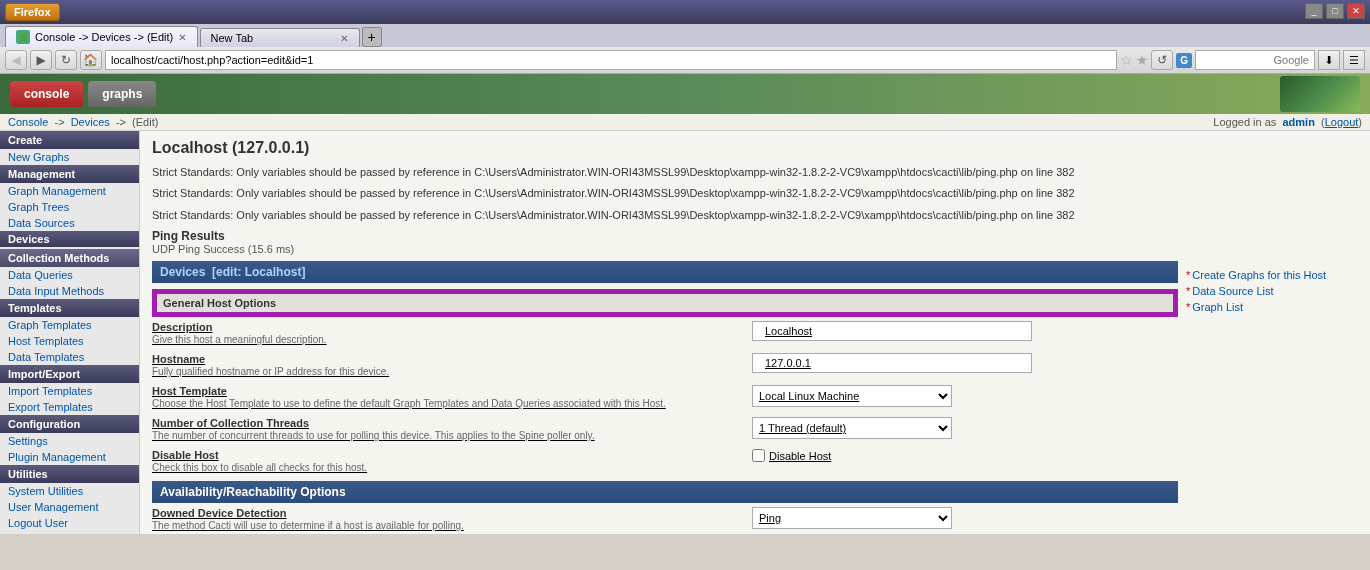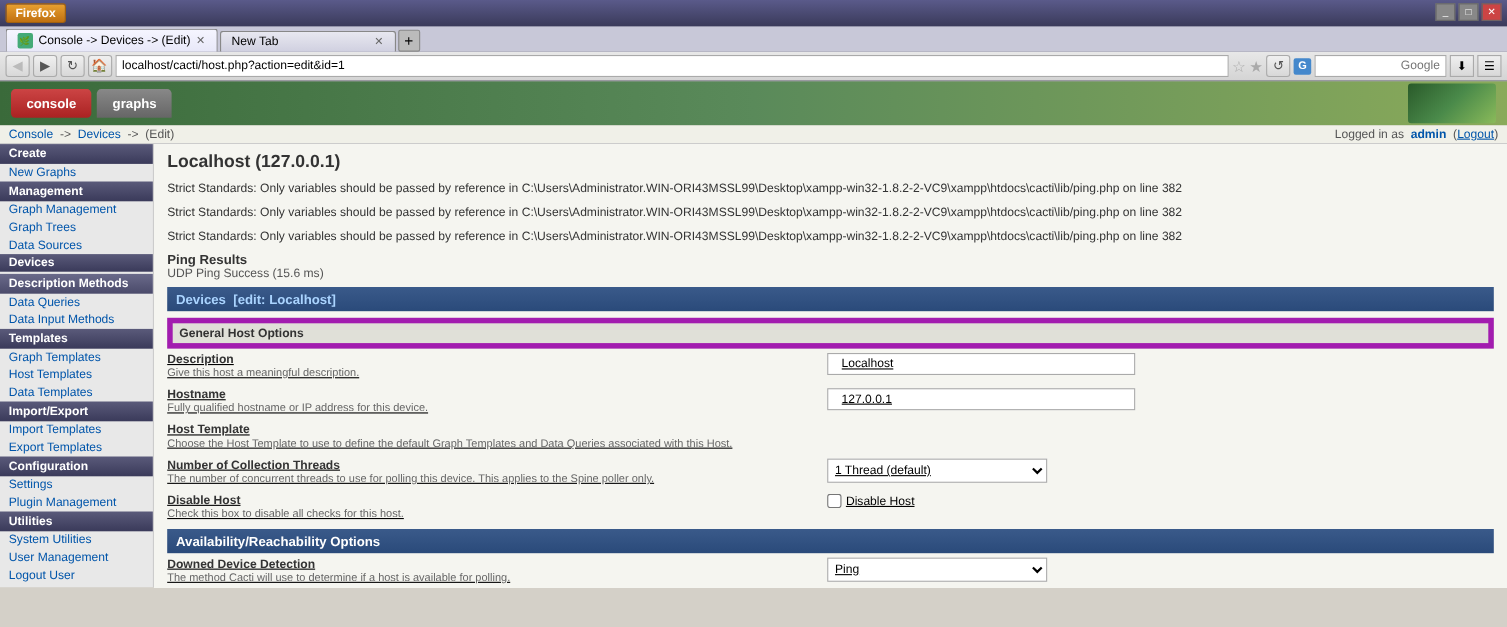--- a/index.html
+++ b/index.html
@@ -154,21 +154,21 @@
   <div class="main-area">
 
     <div class="sidebar">
       <div class="sidebar-section-header">Create</div>
       <a class="sidebar-item">New Graphs</a>
       <div class="sidebar-section-header">Management</div>
       <a class="sidebar-item">Graph Management</a>
       <a class="sidebar-item">Graph Trees</a>
       <a class="sidebar-item">Data Sources</a>
       <a class="sidebar-item active">Devices</a>
-      <div class="sidebar-subsection">Description Methods</div>
+      <div class="sidebar-subsection">Collection Methods</div>
       <a class="sidebar-item">Data Queries</a>
       <a class="sidebar-item">Data Input Methods</a>
       <div class="sidebar-section-header">Templates</div>
       <a class="sidebar-item">Graph Templates</a>
       <a class="sidebar-item">Host Templates</a>
       <a class="sidebar-item">Data Templates</a>
       <div class="sidebar-section-header">Import/Export</div>
       <a class="sidebar-item">Import Templates</a>
       <a class="sidebar-item">Export Templates</a>
       <div class="sidebar-section-header">Configuration</div>
@@ -219,20 +219,27 @@
             <div class="form-control-area">
               <input class="text-input" type="text" value="127.0.0.1" style="">
             </div>
           </div>
 
           <div class="form-row">
             <div class="form-label-area">
               <span class="form-label">Host Template</span>
               <span class="form-hint">Choose the Host Template to use to define the default Graph Templates and Data Queries associated with this Host.</span>
             </div>
+            <div class="form-control-area">
+              <select class="select-input">
+                <option>Local Linux Machine</option>
+                <option>Generic SNMP-enabled Host</option>
+                <option>Windows Device</option>
+              </select>
+            </div>
           </div>
 
           <div class="form-row">
             <div class="form-label-area">
               <span class="form-label">Number of Collection Threads</span>
               <span class="form-hint">The number of concurrent threads to use for polling this device. This applies to the Spine poller only.</span>
             </div>
             <div class="form-control-area">
               <select class="select-input">
                 <option>1 Thread (default)</option>
@@ -263,16 +270,21 @@
             <div class="form-control-area">
               <select class="select-input">
                 <option>Ping</option>
                 <option>SNMP</option>
                 <option>Ping or SNMP</option>
               </select>
             </div>
           </div>
         </div>
 
+        <div class="right-panel">
+          <a href="#" class="right-link">Create Graphs for this Host</a>
+          <a href="#" class="right-link">Data Source List</a>
+          <a href="#" class="right-link">Graph List</a>
+        </div>
       </div>
     </div>
   </div>
 </div>
 
 </body></html>

